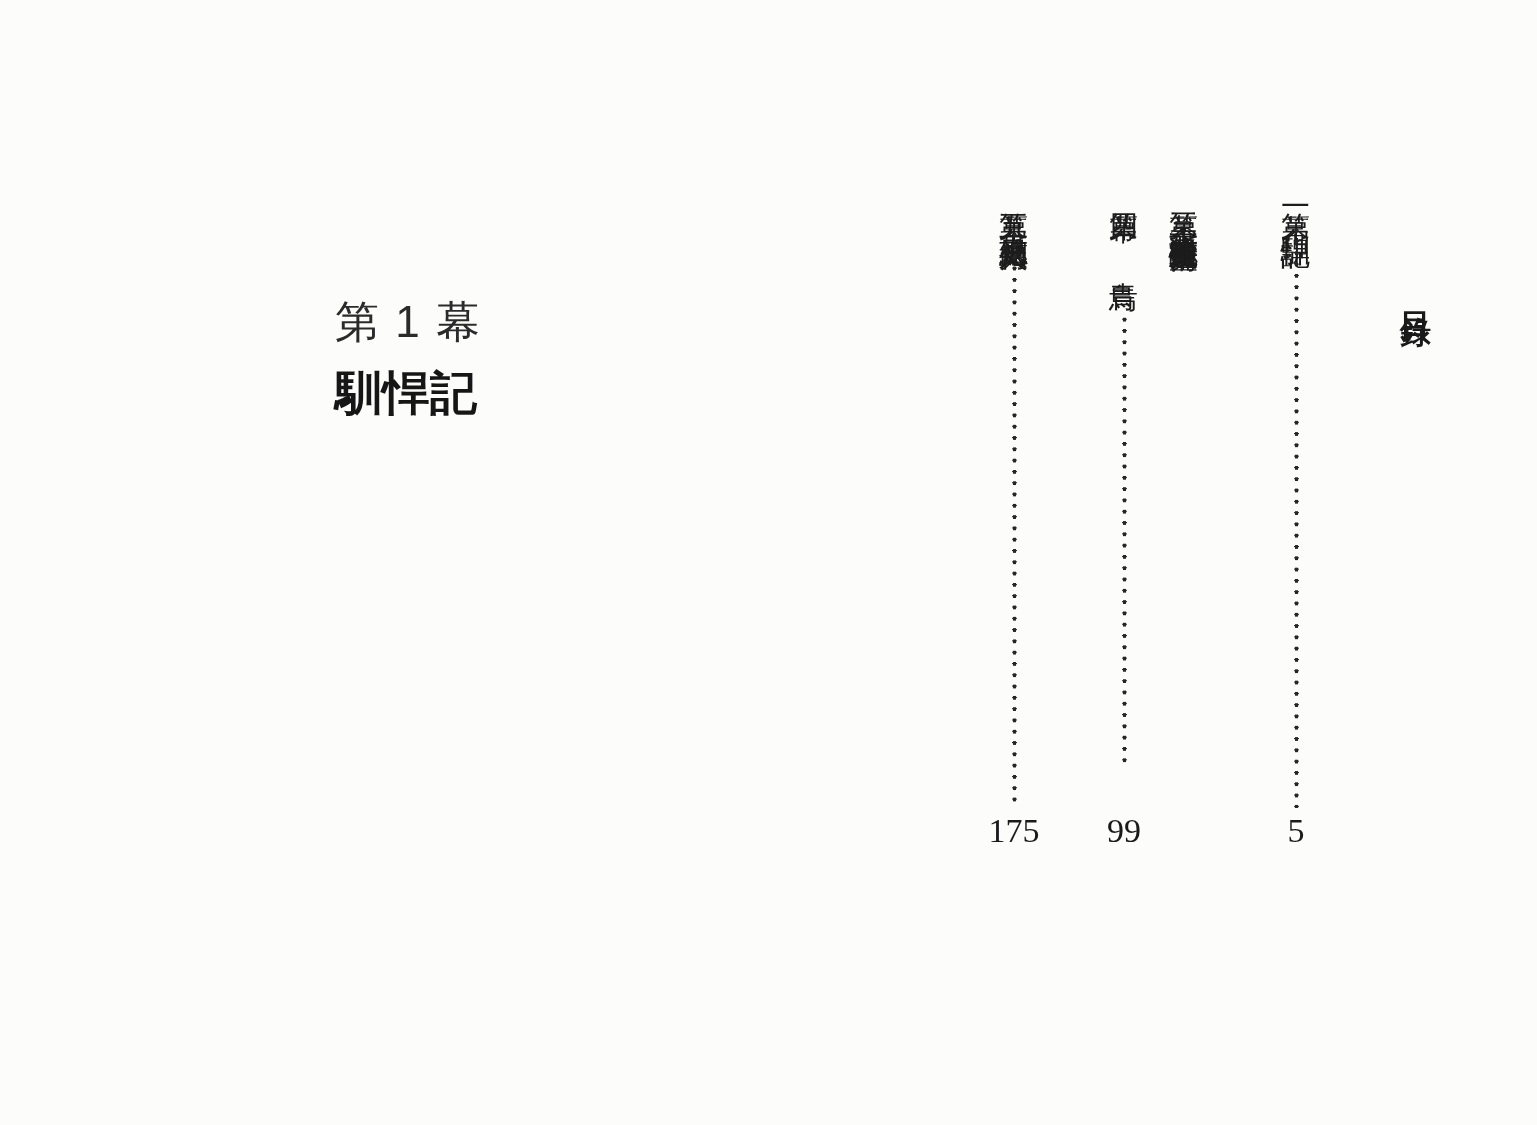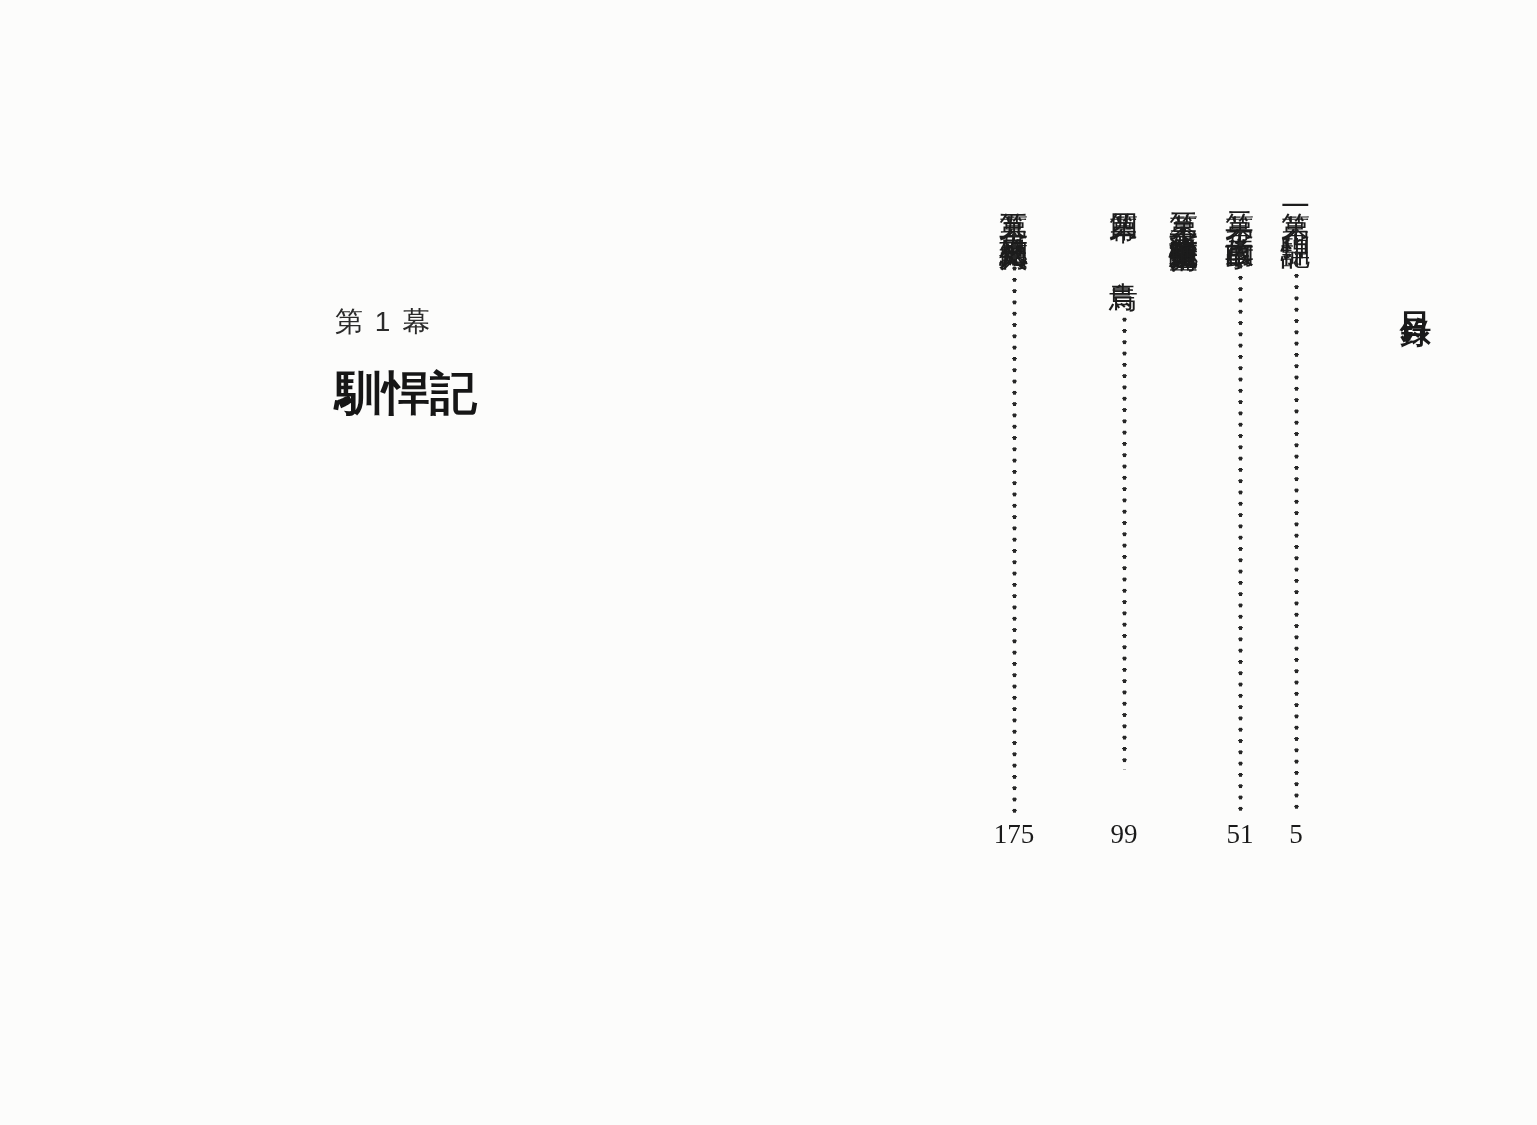--- a/index.html
+++ b/index.html
@@ -21,21 +21,21 @@
   
   .act-opening {
     position: absolute;
     left: 335px;
     top: 301px;
     width: 260px;
   }
   .act-number {
     font-family: "Liberation Sans", "DejaVu Sans", sans-serif;
     font-weight: 400;
-    font-size: 28px;
+    font-size: 44px;
     line-height: 42px;
     letter-spacing: 2px;
     color: #2b2b2b;
     white-space: pre;
   }
   .act-title {
     margin-top: 26px;
     font-family: "Liberation Serif", "DejaVu Serif", serif;
     font-weight: 700;
     font-size: 47px;
@@ -82,21 +82,21 @@
     width: 5px;
     margin-top: 8px;
     margin-bottom: 6px;
     background-image: radial-gradient(circle 2.1px at 50% 5.5px, #262626 98%, rgba(0,0,0,0) 100%);
     background-size: 5px 11.3px;
     background-repeat: repeat-y;
   }
 
   .page-num {
     font-family: "Liberation Serif", "DejaVu Serif", serif;
-    font-size: 27px;
+    font-size: 34px;
     line-height: 1;
     color: #1a1a1a;
     flex: 0 0 auto;
   }
 
   
   .col-act1 { left: 1276px; }
   .col-act2 { left: 1220px; }
   .col-act3 { left: 1164px; }
   .col-act3-leader { left: 1104px; top: 300px; height: 548px; }
@@ -118,26 +118,20 @@
 
   <div class="toc-heading">目錄</div>
 
   <div class="toc-col col-act1">
     <span class="vtext">第一幕</span>
     <span class="vtext entry-title">馴悍記</span>
     <span class="leader-dots"></span>
     <span class="page-num">5</span>
   </div>
 
-  <div class="toc-col col-act2">
-    <span class="vtext">第二幕</span>
-    <span class="vtext entry-title">彥市的故事</span>
-    <span class="leader-dots"></span>
-    <span class="page-num">51</span>
-  </div>
 
   <div class="toc-col col-act3">
     <span class="vtext">第三幕</span>
     <span class="vtext entry-title">西哈諾・德・貝惹拉克（大鼻子情聖）</span>
   </div>
 
 
   <div class="toc-col col-act4">
     <span class="vtext">第四幕</span>
     <span class="vtext entry-title">青鳥</span>

